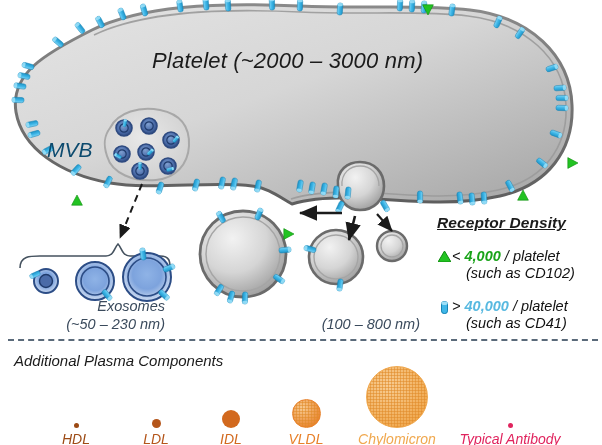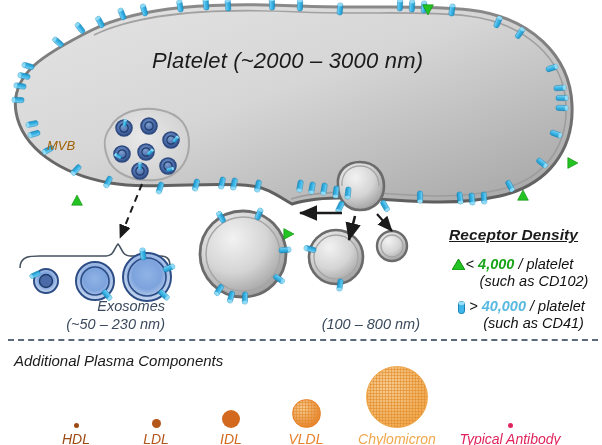--- a/index.html
+++ b/index.html
@@ -4,34 +4,34 @@
 <style>
   html,body{margin:0;padding:0;background:#ffffff;}
   body{width:602px;height:445px;position:relative;overflow:hidden;
        font-family:"Liberation Sans","DejaVu Sans",sans-serif;}
   #stage{position:absolute;left:0;top:0;width:602px;height:361px;font-style:italic;}
   svg{display:block;}
   .lbl{position:absolute;white-space:nowrap;}
 
   
   #platelet-title{left:152px;top:48px;font-size:22px;color:#1b1b1b;letter-spacing:.2px;}
-  #mvb-label{left:47px;top:138px;font-size:13px;color:#a16207;}
+  #mvb-label{left:47px;top:138px;font-size:21px;color:#0c4a6e;}
 
   
   .cap{font-size:14.5px;color:#3a4a5c;text-align:right;}
   #exo-cap{left:30px;top:298px;width:135px;}
   #exo-cap2{left:30px;top:316px;width:135px;}
   #mv-cap{left:175px;top:298px;width:245px;}
   #mv-cap2{left:175px;top:316px;width:245px;}
 
   
   #legend{position:absolute;left:437px;top:214px;width:165px;}
-  #legend h3{margin:12px;font-size:15.5px;font-weight:bold;color:#1b1b1b;
+  #legend h3{margin:0;font-size:15.5px;font-weight:bold;color:#1b1b1b;
              text-decoration:underline;letter-spacing:.1px;}
-  .leg-row{margin-top:8px;display:flex;align-items:flex-start;font-size:14.5px;color:#111;justify-content:center;}
+  .leg-row{margin-top:16px;display:flex;align-items:flex-start;font-size:14.5px;color:#111;}
   .leg-ico{width:15px;flex:0 0 15px;display:flex;justify-content:center;
            align-items:center;padding-top:3px;}
   .leg-txt{line-height:1.18;}
   .leg-num-green{color:#19a319;font-weight:bold;}
   .leg-num-blue{color:#58b9e0;font-weight:bold;}
   .leg-sub{display:block;padding-left:14px;}
 
   
   #divider{position:absolute;left:8px;top:339px;width:590px;height:0;
            border-top:2px dashed #5a6a7a;}

